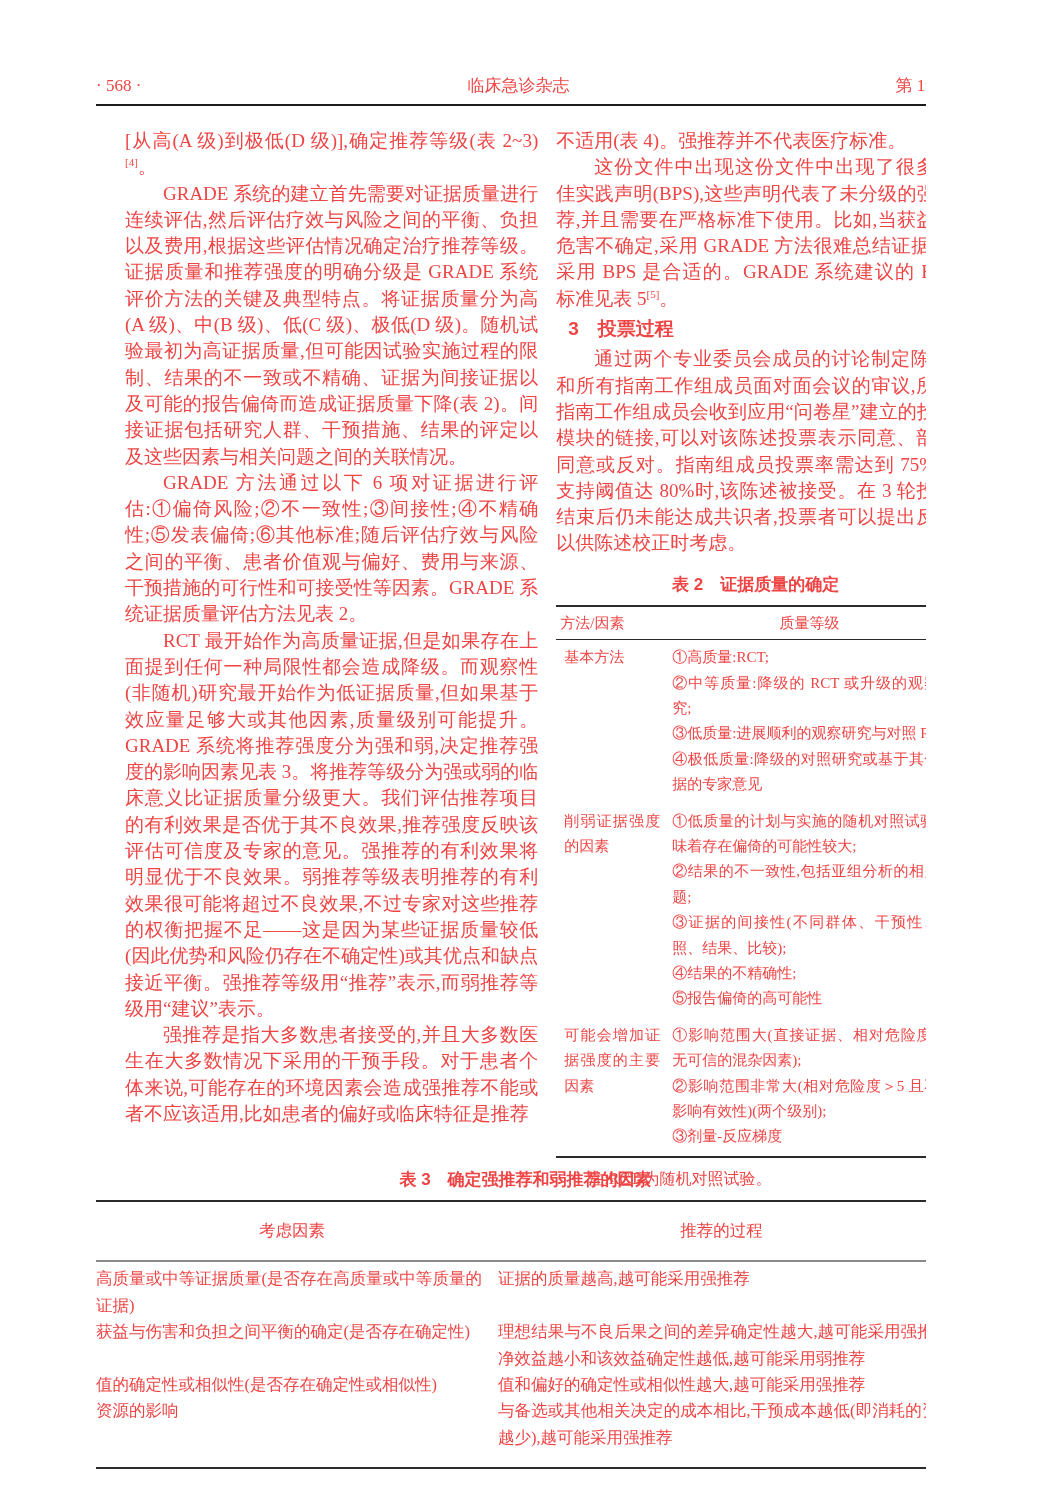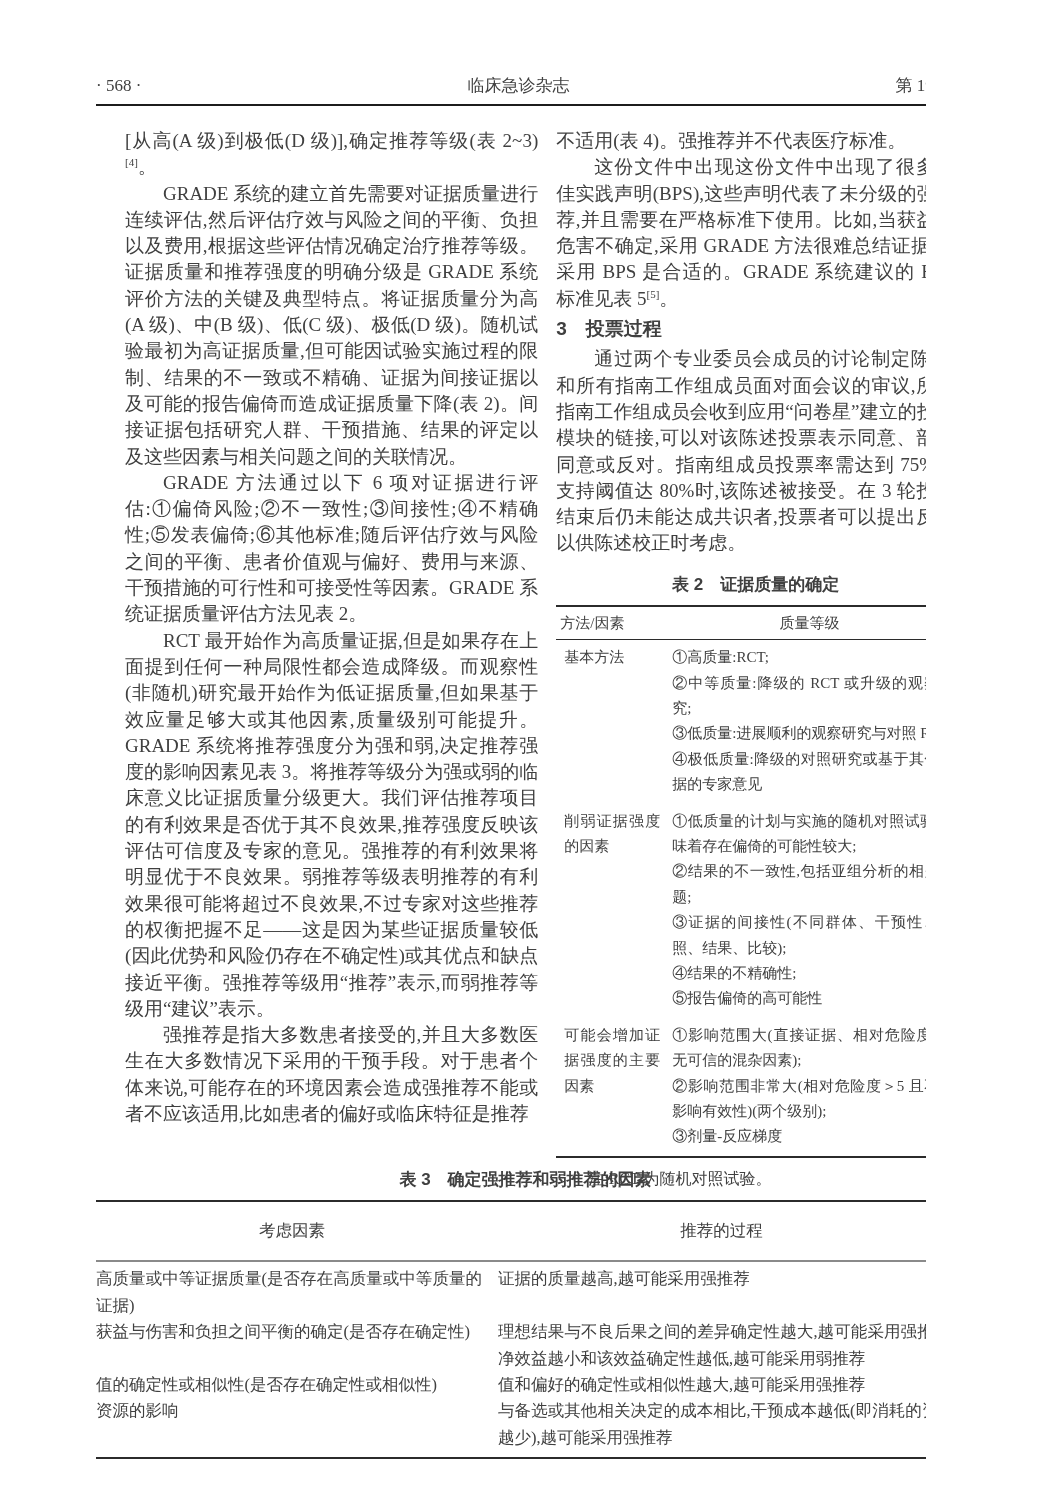--- a/index.html
+++ b/index.html
@@ -1,21 +1,21 @@
 <!DOCTYPE html>
 <html><head>
 <meta charset="utf-8">
 <style>
   * { margin:0; padding:0; box-sizing:border-box; }
   html,body { background:#ffffff; }
   .page {
     position:relative;
     width:926px; height:1485px;
     background:#ffffff;
-    color:#404040;
+    color:#ef4444;
     font-family:"Liberation Serif", serif;
     overflow:hidden;
   }
   
   .running-head {
     position:absolute; left:96px; top:74px; width:859px;
     display:flex; justify-content:space-between; align-items:baseline;
     font-size:17px;
   }
   .head-rule {
@@ -30,21 +30,21 @@
   .col-left  { width:428px;margin-left:29px; }
   .col-right { width:413px; }
   .body-par {
     font-size:19px; line-height:26.3px;
     text-align:justify;
   }
   .indent { text-indent:2em;font-family:Liberation Serif, serif; }
   sup.ref { font-size:11px; line-height:0; }
   .section-heading {
     font-weight:bold; font-size:19px; line-height:26.3px;
-    margin:4px 0 4px 0;
+    margin:4px 0 4px 12px;
     font-family:"Liberation Sans", sans-serif;
   }
   .section-heading .sec-num { margin-right:1em; }
   
   .t2-wrap { margin-top:16px; }
   .t-title {
     text-align:center; font-weight:bold; font-size:17px;
     font-family:"Liberation Sans", sans-serif;
     margin-bottom:9px;
   }
@@ -64,21 +64,21 @@
   
   .t3-wrap { position:absolute; left:96px; top:1168px; width:859px; }
   .t3-table {
     border-top:2.5px solid #2b2b2b;
     border-bottom:2.5px solid #2b2b2b;
     font-size:16.5px; line-height:26.4px;
   }
   .t3-header { display:flex; padding:16px 0; border-bottom:2px solid #8a8a8a; }
   .t3-h1 { width:392px; text-align:center; }
   .t3-h2 { flex:1; text-align:center; }
-  .t3-body { padding:4px 0 6px 0; }
+  .t3-body { padding:4px 0 16px 0; }
   .t3-row { display:flex; }
   .t3-c1 { width:386px; margin-right:16px; text-align:justify; }
   .t3-c2 { flex:1; text-align:justify; }
 </style>
 </head>
 <body>
 
 <div class="page">
 
   <div class="running-head">

